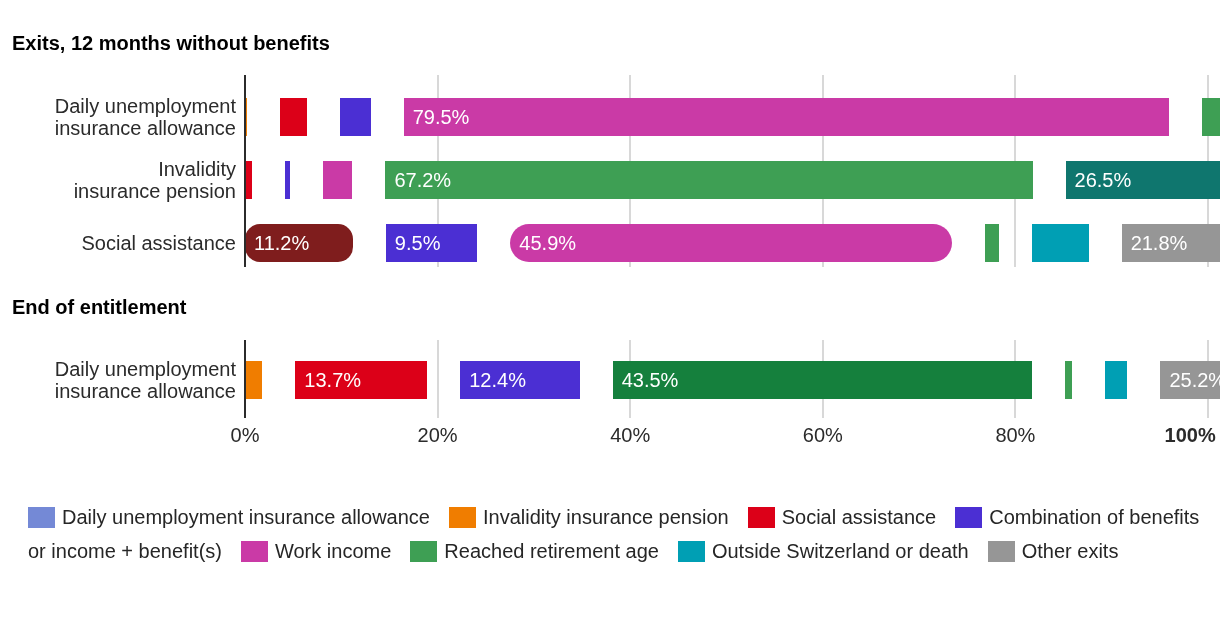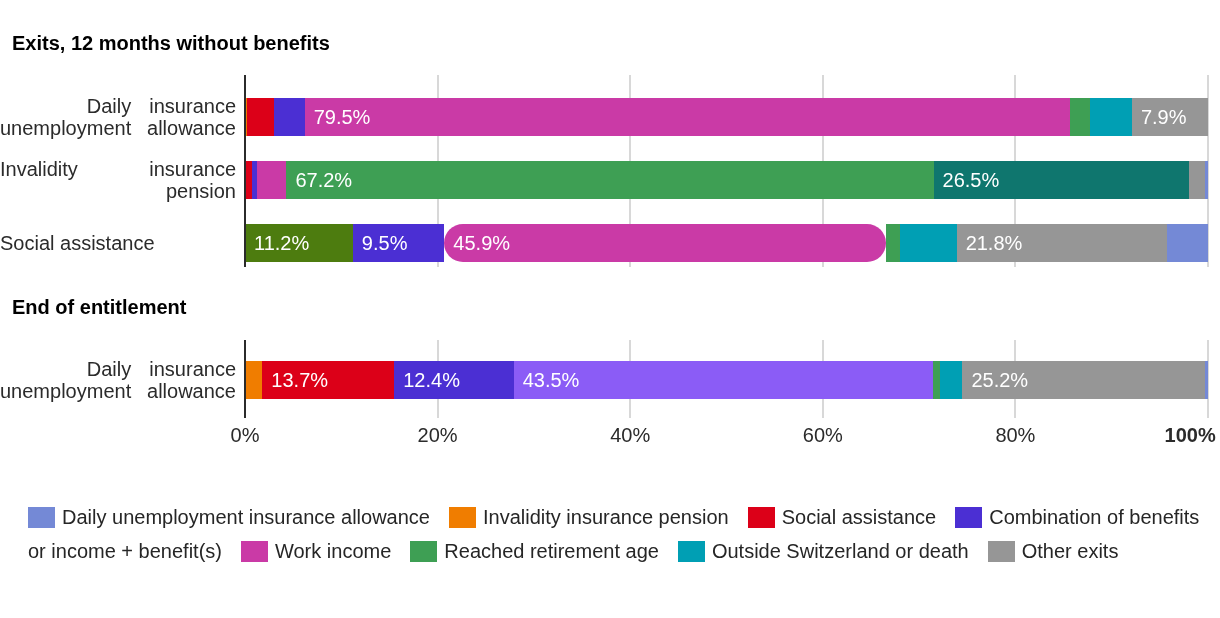--- a/index.html
+++ b/index.html
@@ -16,23 +16,23 @@
 
   .gridlines{position:absolute;left:245px;top:0;width:963px;height:100%;}
   .gridline{position:absolute;top:0;bottom:0;width:2px;background:#D8D8D8;}
   .axis-line{position:absolute;left:244px;top:0;bottom:0;width:2px;background:#2B2B2B;z-index:2;}
 
   .rows{position:relative;z-index:1;}
   #plot1 .rows{padding-top:23px;}
   #plot2 .rows{padding-top:21px;}
   .bar-row{display:flex;align-items:center;height:38px;margin-bottom:25px;}
   .bar-label{width:245px;box-sizing:border-box;padding-right:9px;text-align:right;
-             font-size:20px;line-height:22px;color:#2B2B2B;display:flex;flex-direction:row;}
+             font-size:20px;line-height:22px;color:#2B2B2B;display:flex;flex-direction:column;}
   .bar-label span{display:block;}
-  .bar-track{width:963px;height:38px;display:flex;position:relative;}
+  .bar-track{width:963px;height:38px;display:flex;position:relative;gap:33px;}
   .seg{height:100%;flex-shrink:0;}
   .val{color:#FFFFFF;font-size:20px;line-height:38px;padding-left:9px;white-space:nowrap;display:inline-block;}
 
   #x-ticks{position:absolute;left:0;top:421px;width:1220px;height:30px;font-size:20px;color:#2B2B2B;}
   .tick{position:absolute;top:3px;transform:translateX(-50%);white-space:nowrap;}
   .tick:last-child{transform:translateX(-85%);font-weight:bold;}
 
   #legend{position:absolute;left:28px;top:500px;width:1184px;font-size:20px;line-height:34px;color:#262626;}
   .legend-item{display:inline;margin-right:19px;}
   .swatch{display:inline-block;width:27px;height:21px;vertical-align:-4px;margin-right:7px;}
@@ -82,21 +82,21 @@
             <div class="seg" style="width: 26.5%; background: #0f766e;"><span class="val">26.5%</span></div>
             <div class="seg" style="width: 1.7%; background: rgb(150, 150, 150);"></div>
             <div class="seg" style="width: 0.3%; background: rgb(116, 137, 214);"></div>
           </div>
         </div>
         <div class="bar-row">
           <div class="bar-label">
             <span>Social assistance</span>
           </div>
           <div class="bar-track">
-            <div class="seg" style="width: 11.2%; background: #4d7c0f;"><span class="val">11.2%</span></div>
+            <div class="seg" style="width: 11.2%; background: #7f1d1d; border-radius: 15px;"><span class="val">11.2%</span></div>
             <div class="seg" style="width: 9.5%; background: rgb(75, 47, 211);"><span class="val">9.5%</span></div>
             <div class="seg" style="width: 45.9%; background: rgb(202, 58, 166); border-radius: 19px;"><span class="val">45.9%</span></div>
             <div class="seg" style="width: 1.4%; background: rgb(62, 159, 84);"></div>
             <div class="seg" style="width: 5.9%; background: rgb(0, 159, 180);"></div>
             <div class="seg" style="width: 21.8%; background: rgb(150, 150, 150);"><span class="val">21.8%</span></div>
             <div class="seg" style="width: 4.3%; background: rgb(116, 137, 214);"></div>
           </div>
         </div>
       </div>
     </div>
@@ -115,21 +115,21 @@
       <div class="rows">
         <div class="bar-row">
           <div class="bar-label">
             <span>Daily unemployment</span>
             <span>insurance allowance</span>
           </div>
           <div class="bar-track">
             <div class="seg" style="width: 1.8%; background: rgb(240, 125, 0);"></div>
             <div class="seg" style="width: 13.7%; background: rgb(220, 0, 24);"><span class="val">13.7%</span></div>
             <div class="seg" style="width: 12.4%; background: rgb(75, 47, 211);"><span class="val">12.4%</span></div>
-            <div class="seg" style="width: 43.5%; background: #8b5cf6;"><span class="val">43.5%</span></div>
+            <div class="seg" style="width: 43.5%; background: #15803d;"><span class="val">43.5%</span></div>
             <div class="seg" style="width: 0.8%; background: rgb(62, 159, 84);"></div>
             <div class="seg" style="width: 2.3%; background: rgb(0, 159, 180);"></div>
             <div class="seg" style="width: 25.2%; background: rgb(150, 150, 150);"><span class="val">25.2%</span></div>
             <div class="seg" style="width: 0.3%; background: rgb(116, 137, 214);"></div>
           </div>
         </div>
       </div>
     </div>
 
   <div id="x-ticks">

